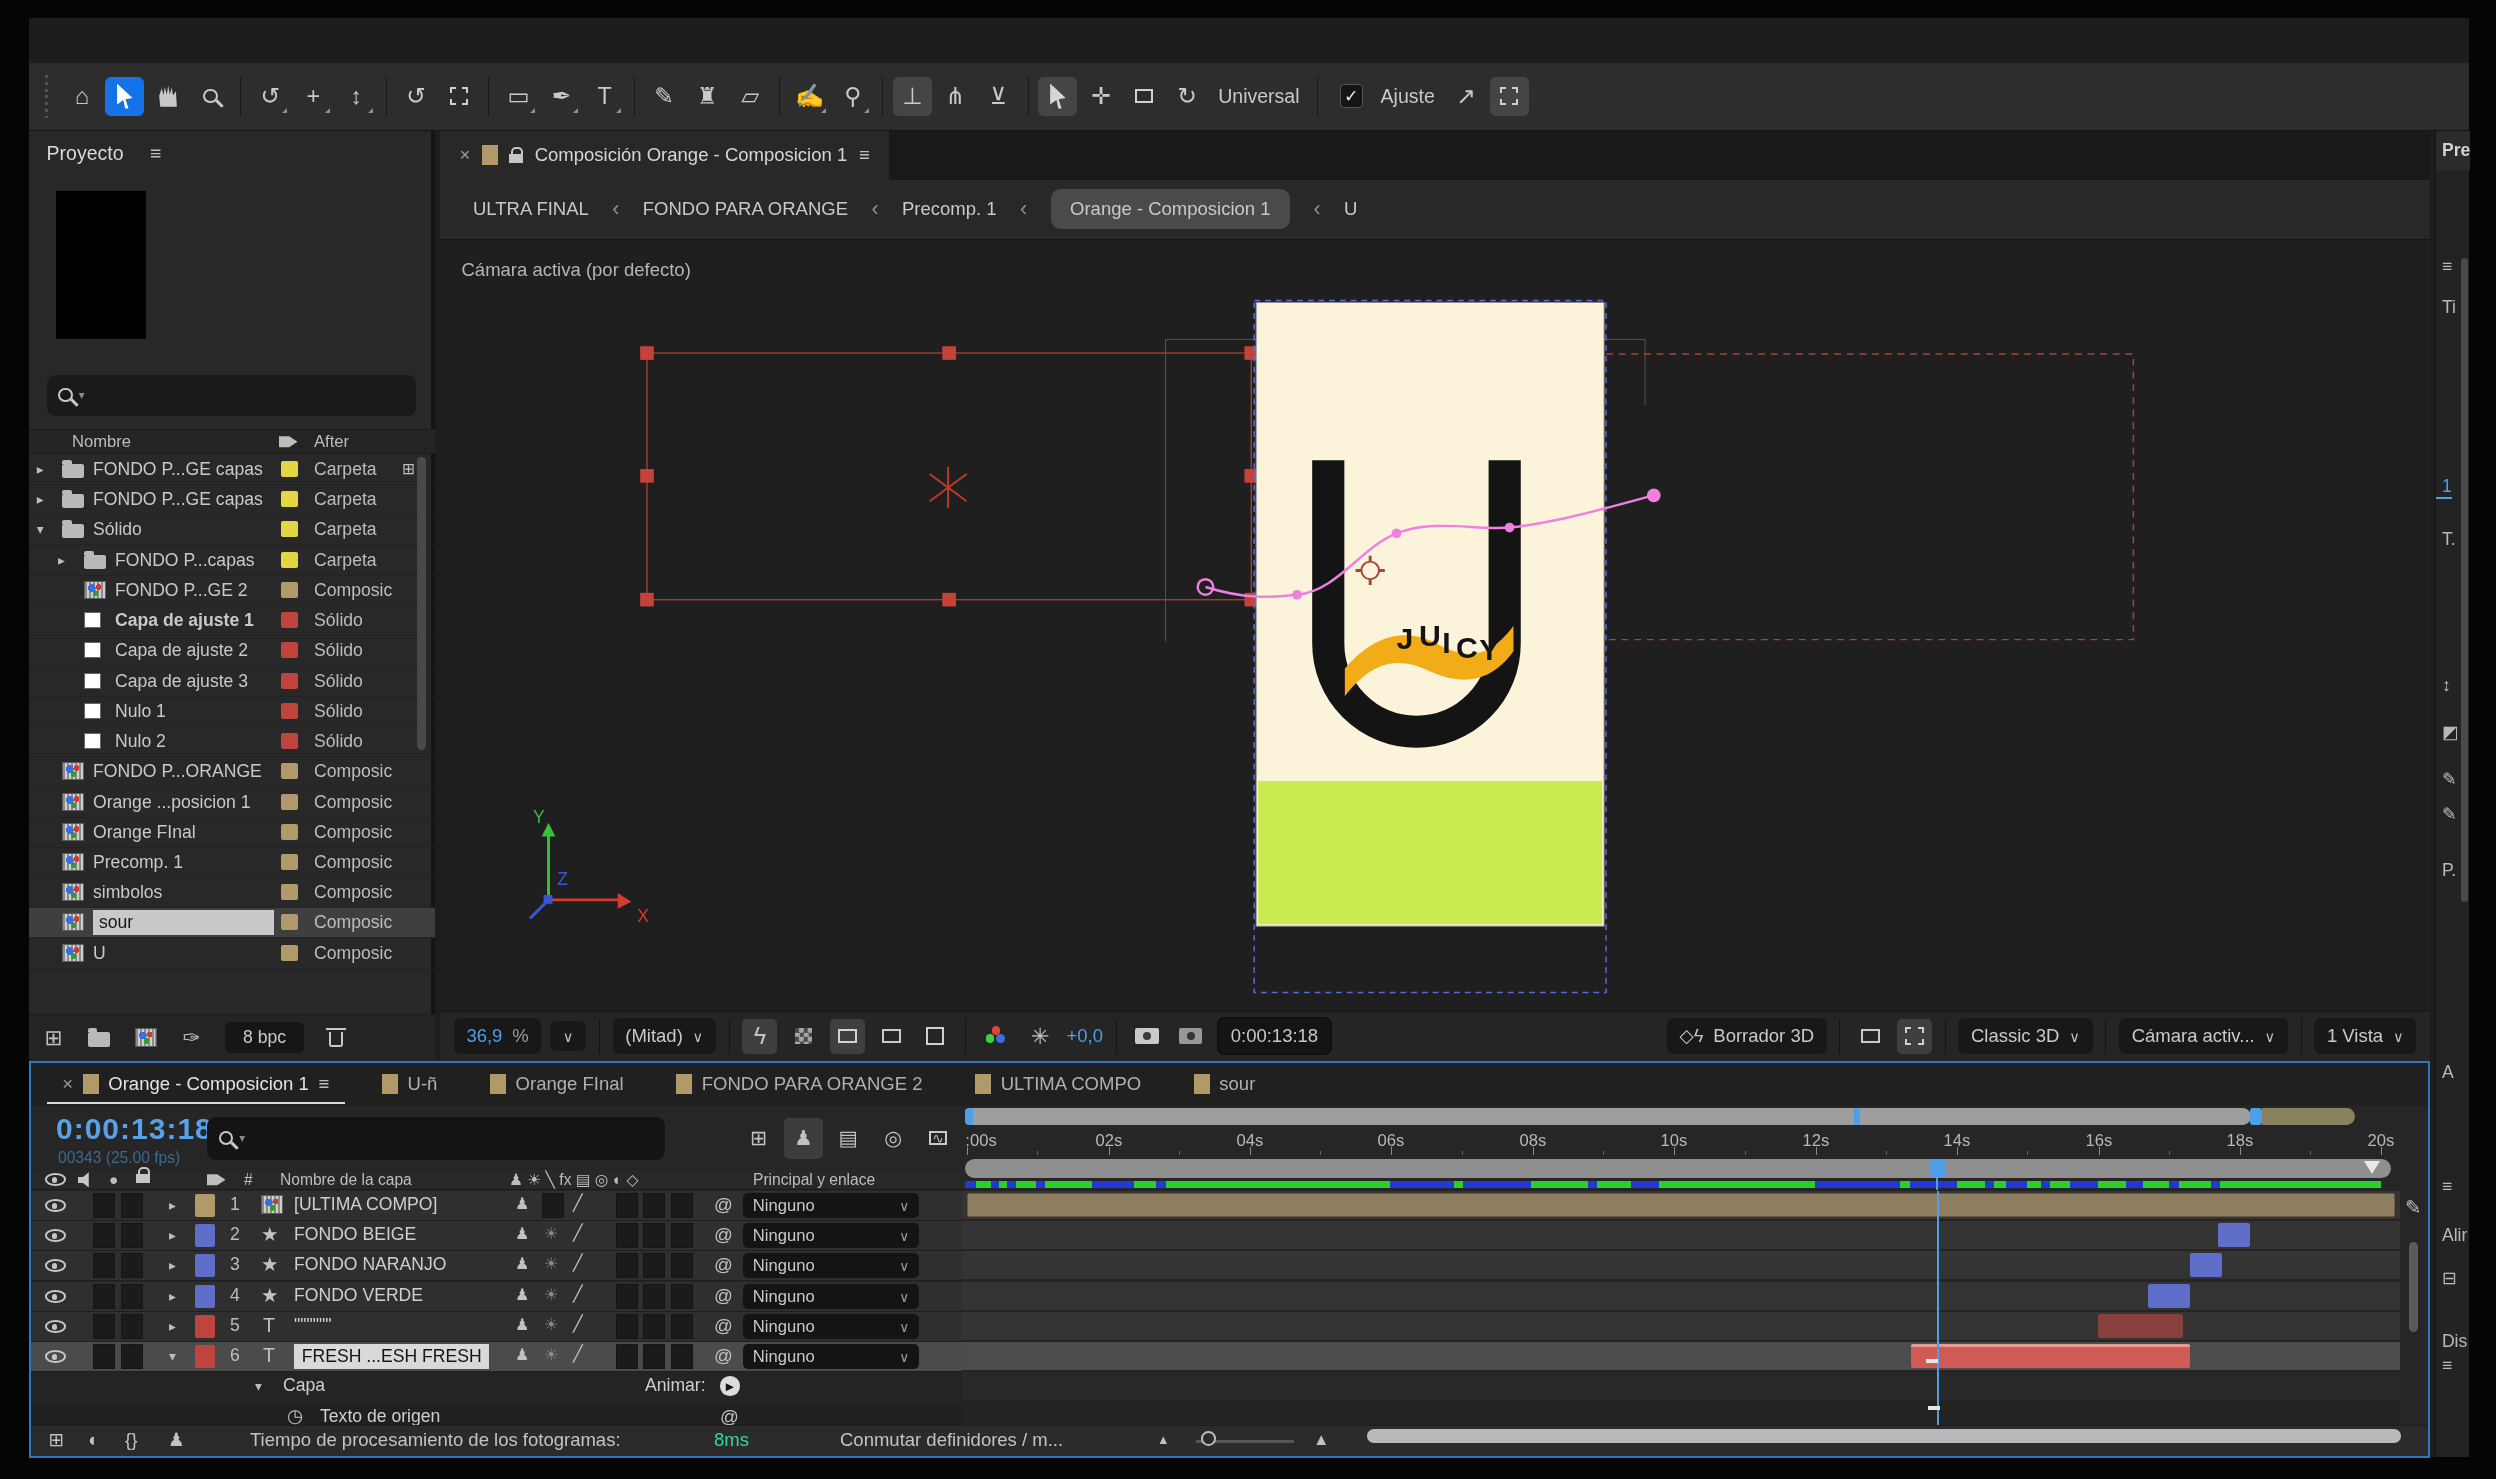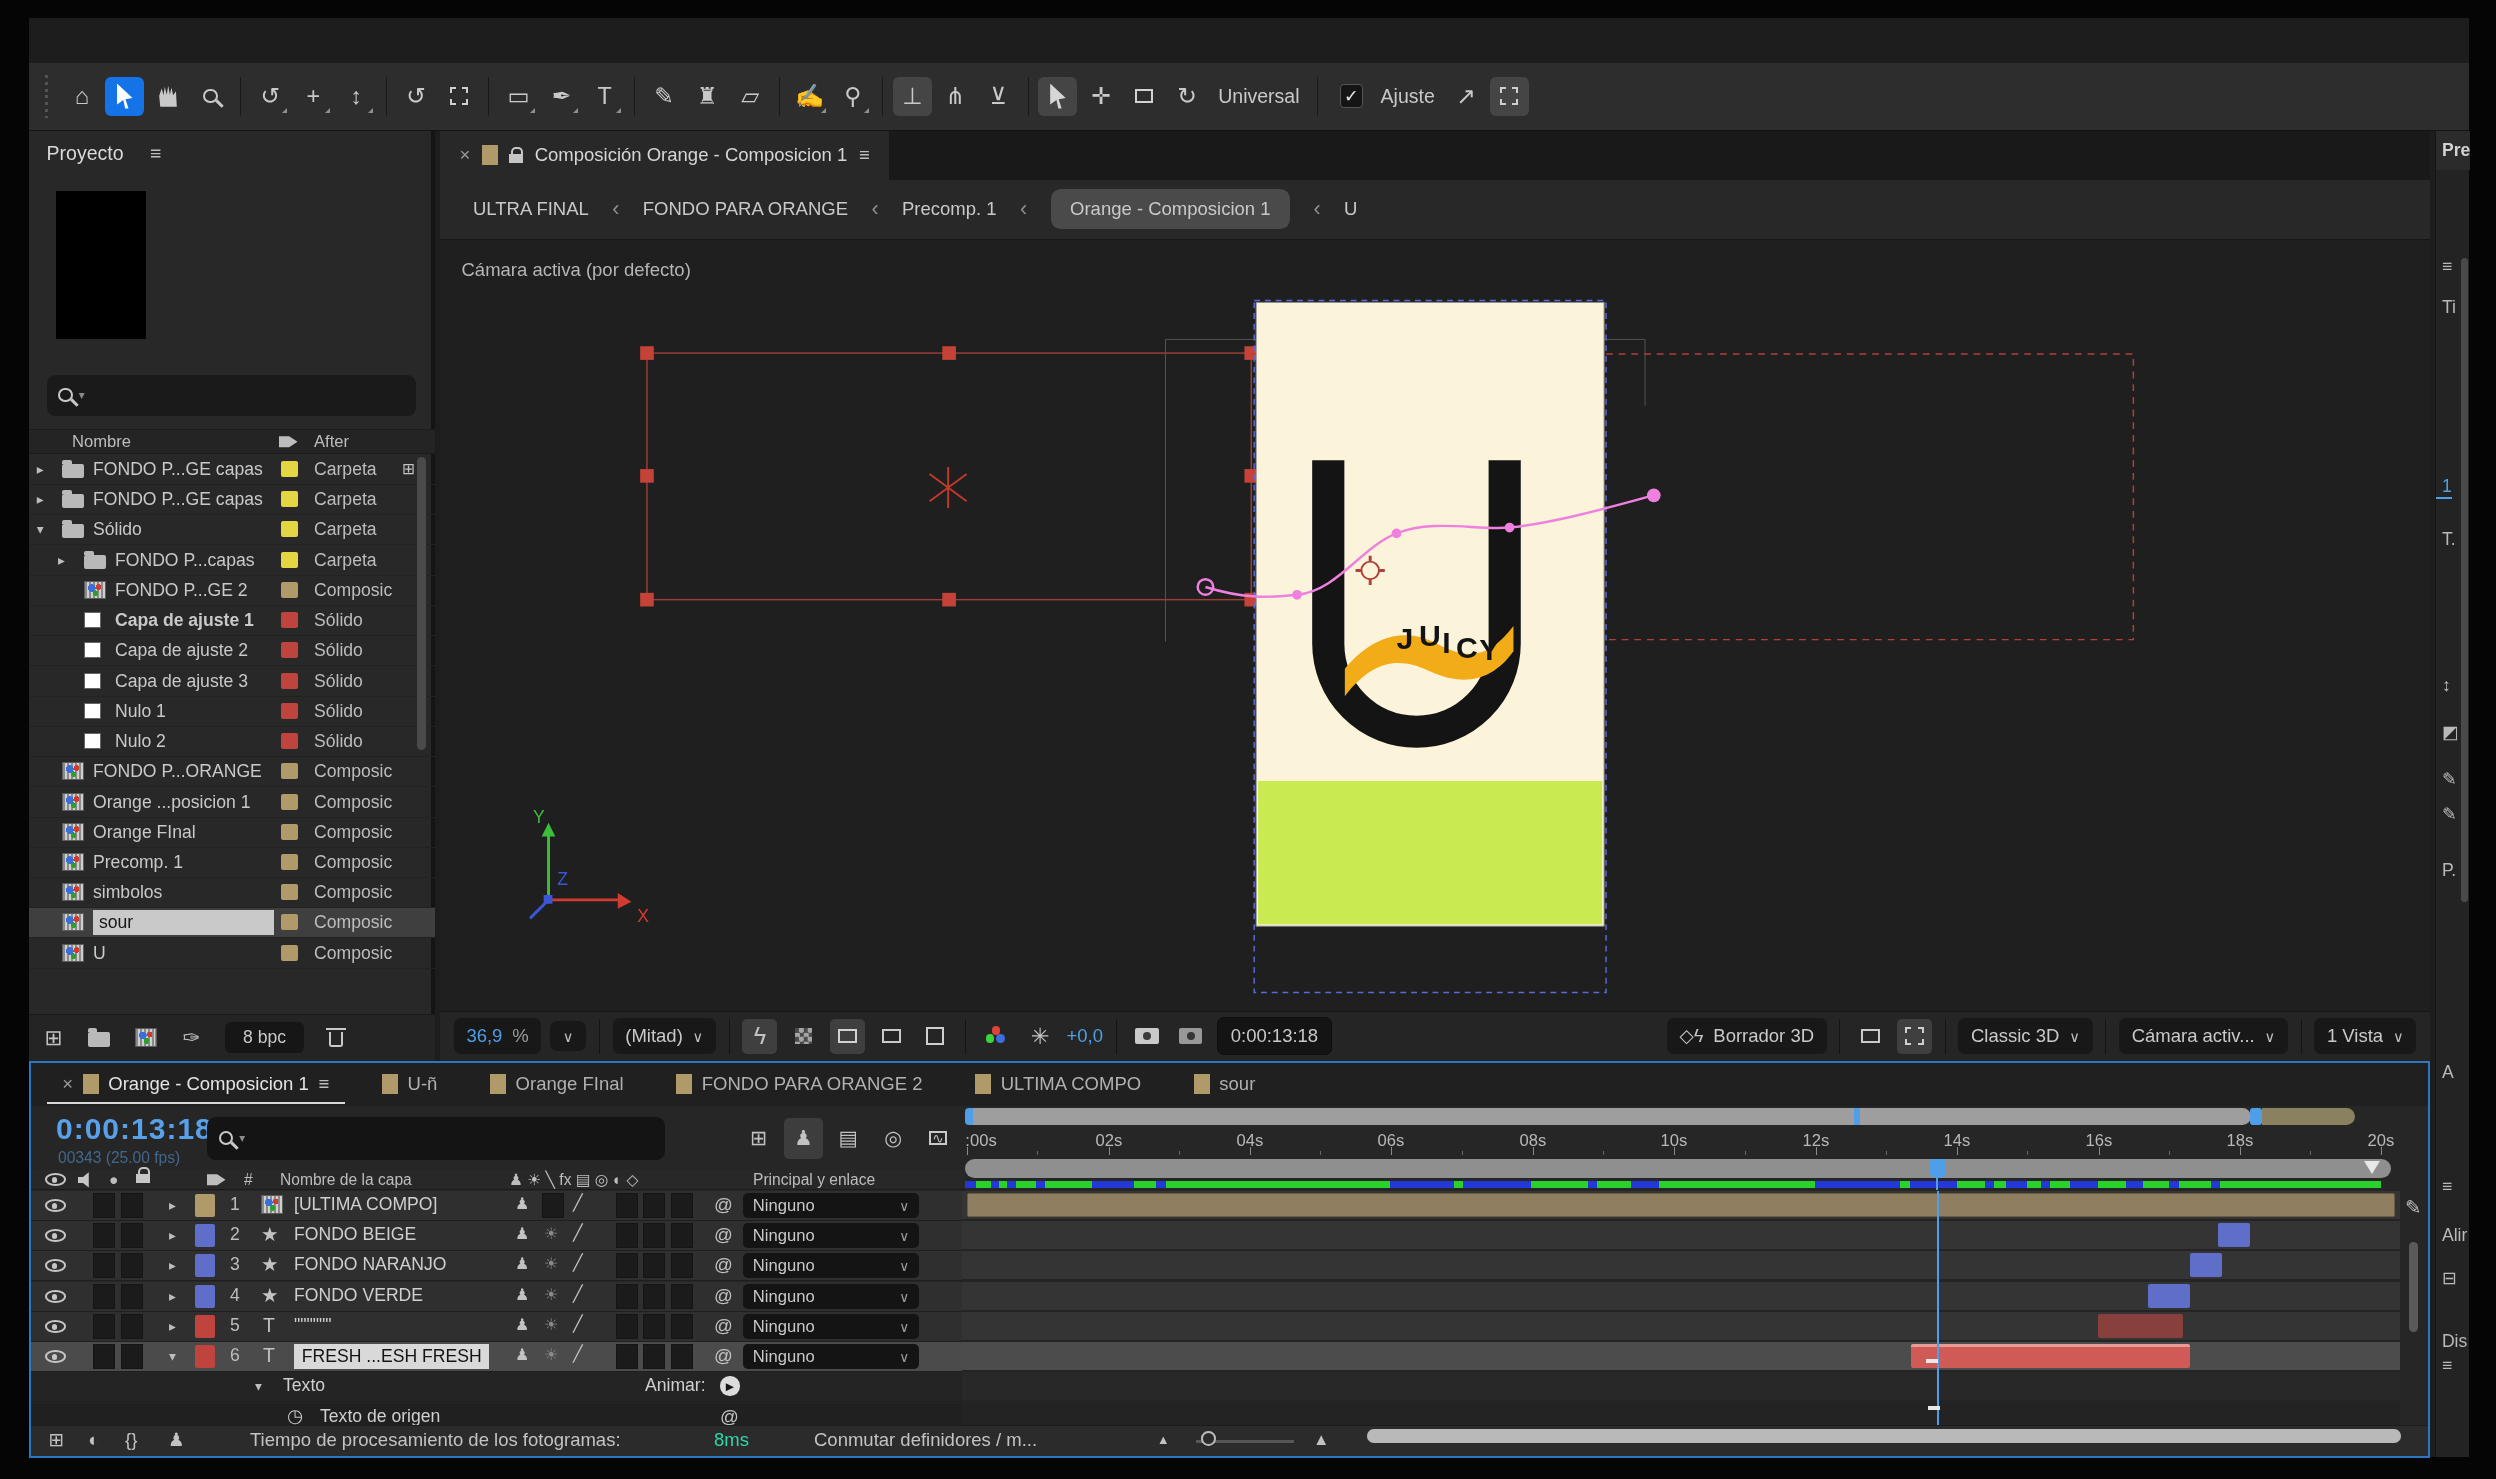--- a/index.html
+++ b/index.html
@@ -692,21 +692,21 @@
             <span class="dark" style="left: 612px; position: absolute;"></span>
             <span class="dark" style="left: 640px; position: absolute;"></span>
             <span class="glyph" style="top: 3.9px; font-size: 18.5px; left: 683px; position: absolute;">@</span>
             <span class="ddown" style="left: 712px; width: 176px;">
               <span>Ninguno</span>
               <span style="font-size: 13.7px; color: rgb(154, 154, 154);">∨</span>
             </span>
           </div>
           <div class="lrow prop" style="top: 181px;">
             <span class="tw" style="top: 6.8px; font-size: 13.7px; color: rgb(189, 189, 189); left: 224px; position: absolute;">▾</span>
-            <span class="lname" style="top: 3.9px; left: 252px; position: absolute;">Texto</span>
+            <span class="lname" style="top: 3.9px; left: 252px; position: absolute;">Capa</span>
             <span class="lname" style="top: 3.9px; left: 614px; position: absolute;">Animar:</span>
             <span class="ic-playbadge" style="top: 4.9px; left: 689px; position: absolute;">▶</span>
           </div>
           <div class="lrow prop" style="top: 212px; background: rgb(32, 32, 32);">
             <span class="glyph" style="top: 2.9px; font-size: 18.5px; left: 256px; position: absolute;">◷</span>
             <span class="lname" style="top: 3.9px; left: 289px; position: absolute;">Texto de origen</span>
             <span class="glyph" style="top: 3.9px; font-size: 18.5px; left: 689px; position: absolute;">@</span>
           </div>
         </div>
       <div class="tracks" id="tracks"><div class="lane" style="top: 0px;"></div><div class="bar" style="top: 2px; left: 4.9px; width: 1428px; background: rgb(143, 126, 96); border: 1px solid rgb(107, 93, 69);"></div><div class="lane" style="top: 30px;"></div><div class="bar" style="top: 32px; left: 1256px; width: 32px; background: rgb(95, 111, 201);"></div><div class="lane" style="top: 60px;"></div><div class="bar" style="top: 62px; left: 1228px; width: 32px; background: rgb(95, 111, 201);"></div><div class="lane" style="top: 91px;"></div><div class="bar" style="top: 93px; left: 1186px; width: 42px; background: rgb(95, 111, 201);"></div><div class="lane" style="top: 121px;"></div><div class="bar" style="top: 123px; left: 1136px; width: 85px; background: rgb(135, 64, 60);"></div><div class="lane sel" style="top: 151px;"></div><div class="bar" style="top: 153px; left: 949px; width: 279px; background: rgb(208, 90, 85); border-top: 3.9px solid rgb(231, 155, 151);"></div><div class="lane prop" style="top: 181px;"></div><div class="lane prop" style="top: 212px; background: rgb(35, 35, 35);"></div><div class="playhead-line" style="left: 975px; top: 0px; height: 234px;"></div><span class="ic-ibeam" style="left: 969px; top: 170px; height: 23.4px;"></span><span class="ic-ibeam" style="left: 971px; top: 217px; height: 13.7px; transform: scale(0.7);"></span></div>
@@ -780,21 +780,21 @@
         <span class="glyph" style="position:absolute;left:5.9px;top:5.9px;font-size:19.5px;">✎</span>
         <span style="position:absolute;left:9.8px;top:51px;width:8.8px;height:90px;background:#5a5a5a;border-radius:4.9px;"></span>
       </div>
       <div class="t-status">
         <span style="left:17.6px;" class="glyph">⊞</span>
         <span style="left:57px;" class="glyph">◐</span>
         <span style="left:94px;" class="glyph">{}</span>
         <span style="left:137px;" class="glyph">♟</span>
         <span style="left:219px;">Tiempo de procesamiento de los fotogramas:</span>
         <span style="left:683px;" class="teal">8ms</span>
-        <span style="left:783px;text-align:right;">Conmutar definidores / m...</span>
+        <span style="left:809px;text-align:right;">Conmutar definidores / m...</span>
         <span style="left:1126px;top:7.8px;font-size:12.7px;" class="glyph">▲</span>
         <span style="left:1165px;top:14.6px;width:98px;height:2.9px;background:#555;"></span>
         <span style="left:1170px;top:5.9px;width:14.6px;height:14.6px;border:2.9px solid #bbb;border-radius:50%;background:#2b2b2b;"></span>
         <span style="left:1282px;top:4.9px;font-size:16.6px;" class="glyph">▲</span>
         <span class="hscroll"></span>
       </div>
     </div>
 
   </div>
 </div>

